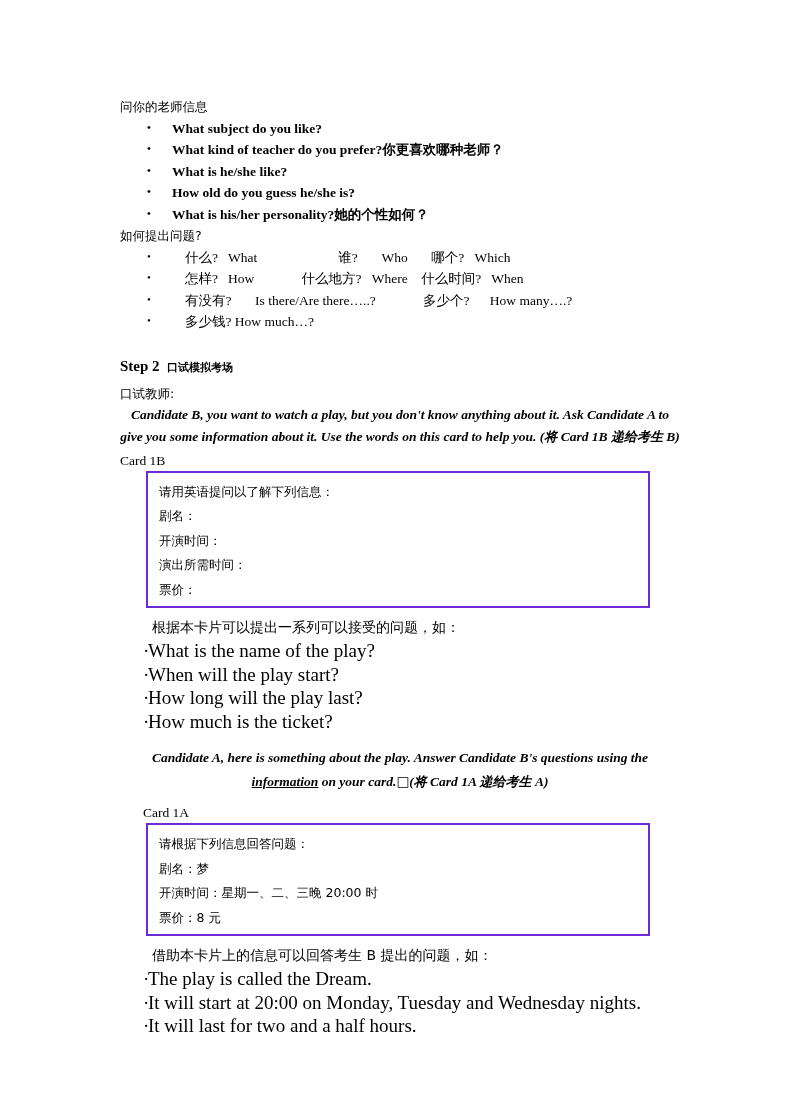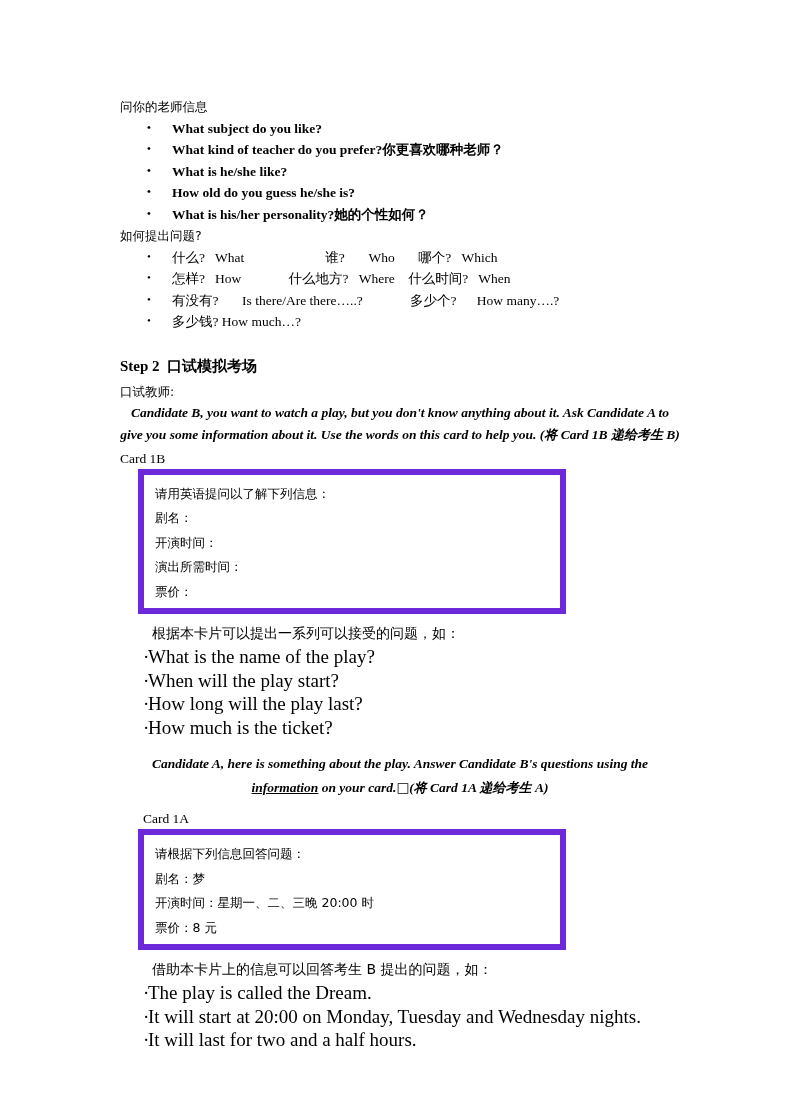--- a/index.html
+++ b/index.html
@@ -59,33 +59,34 @@
     top: -1px;
     font-size: 11px;
   }
   .bullet-list.strong li {
     font-weight: bold;
   }
 
   .qword {
     display: inline-block;
     white-space: pre;
+    margin-left: 13px;
   }
 
   
   .step-heading {
     font-weight: bold;
     font-size: 15px;
     line-height: 26px;
     margin-top: 20px;
     margin-bottom: 2px;
   }
   .step-heading .zh {
     font-family: "DejaVu Sans", "Liberation Sans", sans-serif;
-    font-size: 15px;
+    font-size: 11px;
   }
 
   .teacher-label {
     font-family: "DejaVu Sans", "Liberation Sans", sans-serif;
     font-size: 12.5px;
     line-height: 21px;
   }
 
   .instruction {
     font-weight: bold;
@@ -111,24 +112,24 @@
 
   
   .card-label {
     font-size: 13.5px;
     line-height: 20px;
     margin-top: 2px;
   }
   .card-label.indented { padding-left: 23px; }
 
   .card-box {
-    border: 6px solid #6d28d9;
-    width: 428px;
+    border: 2px solid #6d28d9;
+    width: 504px;
     box-sizing: border-box;
-    margin-left: 18px;
+    margin-left: 26px;
     padding: 7px 0 4px 11px;
   }
   .card-box .row {
     font-family: "DejaVu Sans", "Liberation Sans", sans-serif;
     font-size: 12.5px;
     line-height: 24.5px;
     white-space: pre;
   }
 
   

